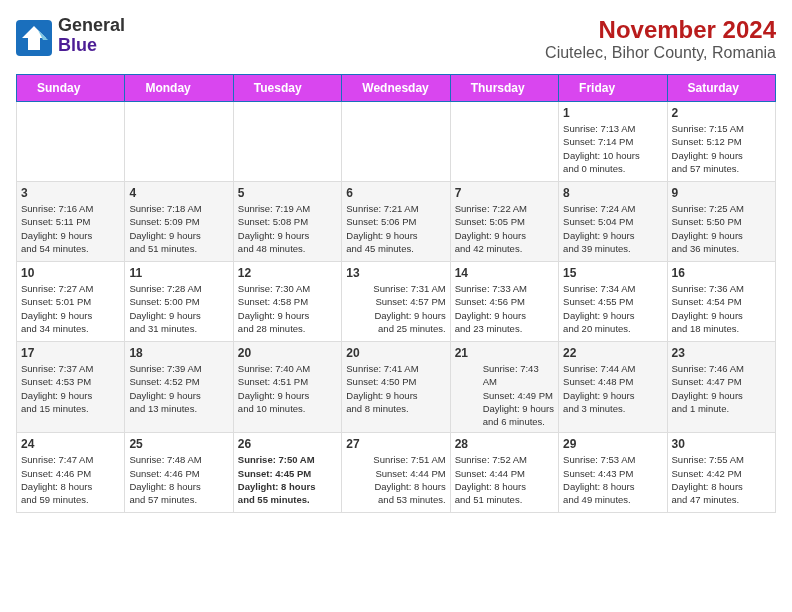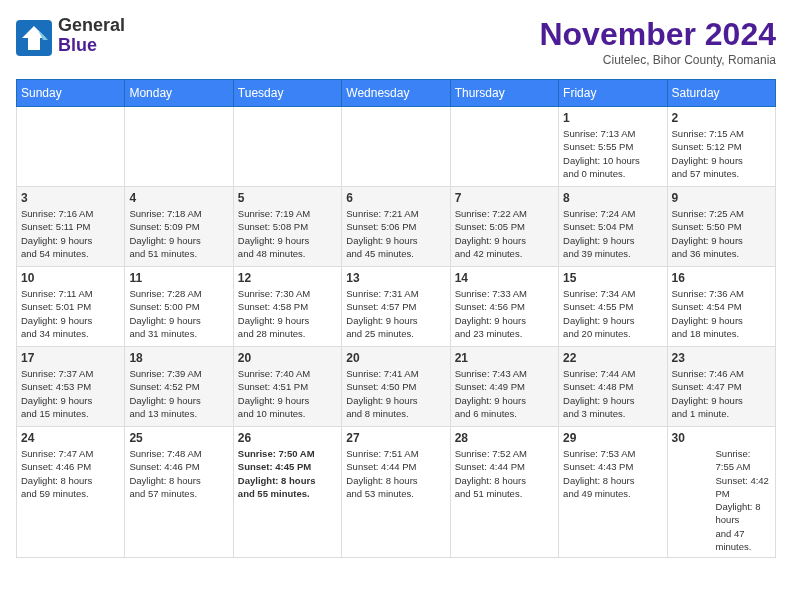--- a/index.html
+++ b/index.html
@@ -29,40 +29,40 @@
     .logo-text span.blue { color: #4c1d95; }
     .logo-text span.dark { color: #333; }
     .logo-icon {
       width: 36px;
       height: 36px;
     }
     .title-block {
       text-align: right;
     }
     .title-block h1 {
-      font-size: 32px;
+      font-size: 24px;
       font-weight: bold;
-      color: #4c1d95;
+      color: #b91c1c;
     }
     .title-block h2 {
-      font-size: 12px;
+      font-size: 16px;
       font-weight: normal;
       color: #555;
     }
     table {
       width: 100%;
       border-collapse: collapse;
       table-layout: fixed;
     }
     thead tr th {
-      background: #3b82f6;
+      background: #d946ef;
       color: #fff;
       font-size: 12px;
-      font-weight: normal;
-      padding: 6px 4px;
+      font-weight: bold;
+      padding: 6px 20px;
       text-align: left;
       border: 1px solid #1a6fbd;
     }
     tbody tr td {
       vertical-align: top;
       padding: 4px 4px;
       font-size: 10px;
       color: #333;
       border: 1px solid #ddd;
       height: 80px;
@@ -122,21 +122,21 @@
   <tbody id="calendar-body">
   <tr>
         <td class="empty"></td>
         <td class="empty"></td>
         <td class="empty"></td>
         <td class="empty"></td>
         <td class="empty"></td>
         <td>
           <span class="day-number">1</span>
           <div class="day-info" style="white-space: pre-line;">Sunrise: 7:13 AM
-Sunset: 5:55 PM
+Sunset: 7:14 PM
 Daylight: 10 hours
 and 0 minutes.</div>
         </td>
         <td>
           <span class="day-number">2</span>
           <div class="day-info" style="white-space: pre-line;">Sunrise: 7:15 AM
 Sunset: 5:12 PM
 Daylight: 9 hours
 and 57 minutes.</div>
         </td>
@@ -188,42 +188,42 @@
           <span class="day-number">9</span>
           <div class="day-info" style="white-space: pre-line;">Sunrise: 7:25 AM
 Sunset: 5:50 PM
 Daylight: 9 hours
 and 36 minutes.</div>
         </td>
       </tr>
       <tr>
         <td>
           <span class="day-number">10</span>
-          <div class="day-info" style="white-space: pre-line;">Sunrise: 7:11 AM
+          <div class="day-info" style="white-space: pre-line;">Sunrise: 7:27 AM
 Sunset: 5:01 PM
 Daylight: 9 hours
 and 34 minutes.</div>
         </td>
         <td>
           <span class="day-number">11</span>
           <div class="day-info" style="white-space: pre-line;">Sunrise: 7:28 AM
 Sunset: 5:00 PM
 Daylight: 9 hours
 and 31 minutes.</div>
         </td>
         <td>
           <span class="day-number">12</span>
           <div class="day-info" style="white-space: pre-line;">Sunrise: 7:30 AM
 Sunset: 4:58 PM
 Daylight: 9 hours
 and 28 minutes.</div>
         </td>
         <td>
           <span class="day-number">13</span>
-          <div class="day-info" style="white-space: pre-line;">Sunrise: 7:31 AM
+          <div class="day-info" style="white-space: pre-line; text-align: right;">Sunrise: 7:31 AM
 Sunset: 4:57 PM
 Daylight: 9 hours
 and 25 minutes.</div>
         </td>
         <td>
           <span class="day-number">14</span>
           <div class="day-info" style="white-space: pre-line;">Sunrise: 7:33 AM
 Sunset: 4:56 PM
 Daylight: 9 hours
 and 23 minutes.</div>
@@ -267,21 +267,21 @@
         </td>
         <td>
           <span class="day-number">20</span>
           <div class="day-info" style="white-space: pre-line;">Sunrise: 7:41 AM
 Sunset: 4:50 PM
 Daylight: 9 hours
 and 8 minutes.</div>
         </td>
         <td>
           <span class="day-number">21</span>
-          <div class="day-info" style="white-space: pre-line;">Sunrise: 7:43 AM
+          <div class="day-info" style="white-space: pre-line; margin-left: 28px;">Sunrise: 7:43 AM
 Sunset: 4:49 PM
 Daylight: 9 hours
 and 6 minutes.</div>
         </td>
         <td>
           <span class="day-number">22</span>
           <div class="day-info" style="white-space: pre-line;">Sunrise: 7:44 AM
 Sunset: 4:48 PM
 Daylight: 9 hours
 and 3 minutes.</div>
@@ -311,41 +311,41 @@
         </td>
         <td>
           <span class="day-number">26</span>
           <div class="day-info" style="white-space: pre-line; font-weight: bold;">Sunrise: 7:50 AM
 Sunset: 4:45 PM
 Daylight: 8 hours
 and 55 minutes.</div>
         </td>
         <td>
           <span class="day-number">27</span>
-          <div class="day-info" style="white-space: pre-line;">Sunrise: 7:51 AM
+          <div class="day-info" style="white-space: pre-line; text-align: right;">Sunrise: 7:51 AM
 Sunset: 4:44 PM
 Daylight: 8 hours
 and 53 minutes.</div>
         </td>
         <td>
           <span class="day-number">28</span>
           <div class="day-info" style="white-space: pre-line;">Sunrise: 7:52 AM
 Sunset: 4:44 PM
 Daylight: 8 hours
 and 51 minutes.</div>
         </td>
         <td>
           <span class="day-number">29</span>
           <div class="day-info" style="white-space: pre-line;">Sunrise: 7:53 AM
 Sunset: 4:43 PM
 Daylight: 8 hours
 and 49 minutes.</div>
         </td>
         <td>
           <span class="day-number">30</span>
-          <div class="day-info" style="white-space: pre-line; margin-left: 44px;">Sunrise: 7:55 AM
+          <div class="day-info" style="white-space: pre-line;">Sunrise: 7:55 AM
 Sunset: 4:42 PM
 Daylight: 8 hours
 and 47 minutes.</div>
         </td>
       </tr>
     </tbody>
 </table>
 
 </body></html>

